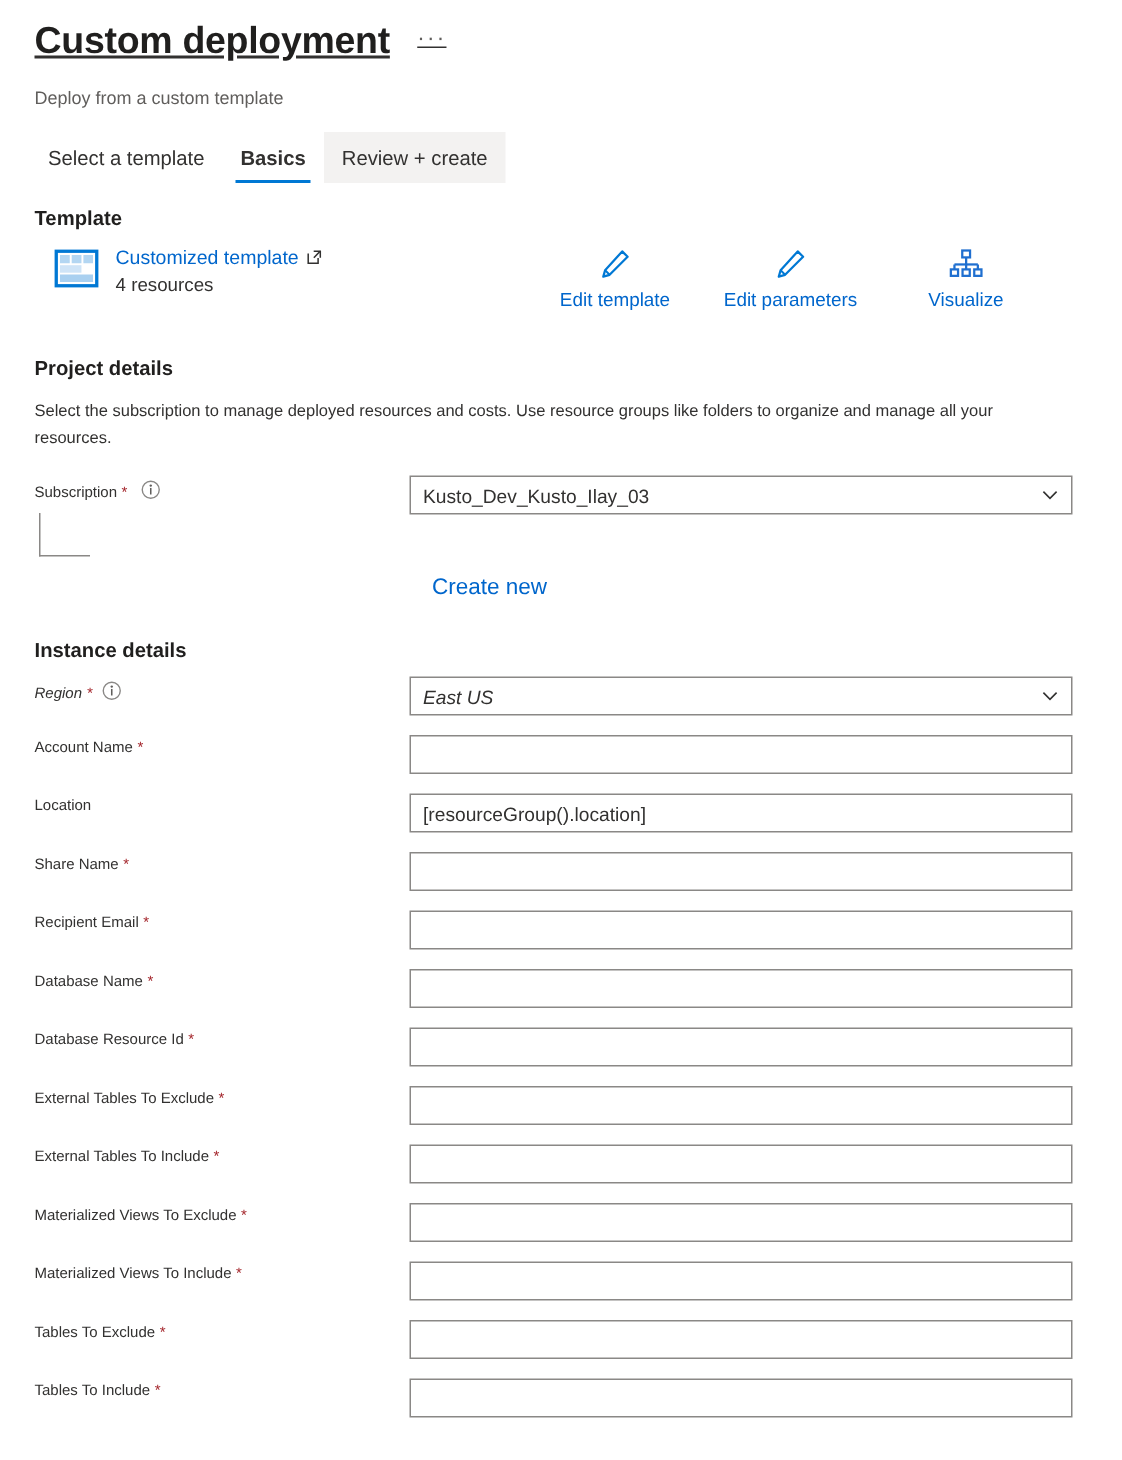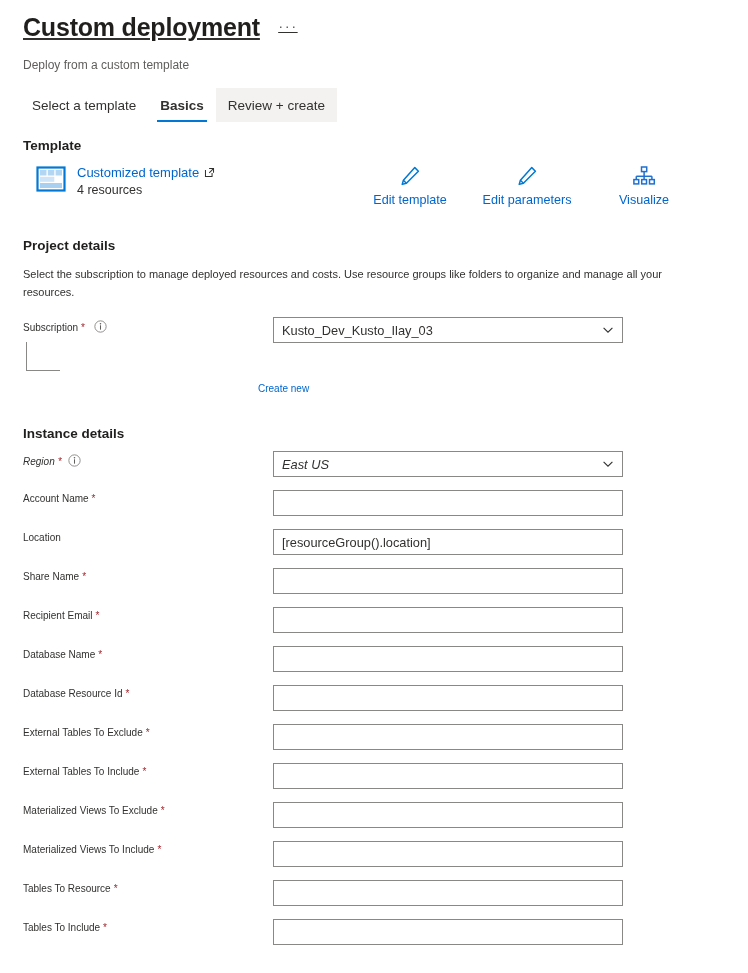--- a/index.html
+++ b/index.html
@@ -147,21 +147,21 @@
     display: inline-block;
     vertical-align: -2px;
     margin-left: 6px;
     width: 13px; height: 13px;
     cursor: pointer;
   }
   .control {
     position: absolute;
     left: 250px;
     top: 0;
-    width: 350px;
+    width: 442px;
     height: 26px;
     border: 1px solid #8a8886;
     background: #ffffff;
     display: flex;
     align-items: center;
     padding: 0 8px;
     font-size: 12.8px;
     color: #323130;
   }
   .control.select { padding-right: 26px; cursor: pointer; }
@@ -170,23 +170,23 @@
     right: 8px;
     top: 50%;
     transform: translateY(-50%);
     width: 12px; height: 12px;
     display: flex; align-items: center; justify-content: center;
   }
   .control-value { white-space: nowrap; overflow: hidden; text-overflow: ellipsis; }
 
   .create-new {
     position: absolute;
-    left: 258px;
+    left: 288px;
     top: 383px;
-    font-size: 10px;
+    font-size: 15px;
     color: #0066cc;
     cursor: pointer;
   }
 
   
   .tree-connector {
     position: absolute;
     left: 26px;
     top: 342px;
     width: 34px;
@@ -380,21 +380,21 @@
           <span class="control-value"></span>
         </div>
       </div>
       <div class="field-row" style="top: 841px;">
         <div class="field-label"><span>Materialized Views To Include</span><span class="req">*</span></div>
         <div class="control">
           <span class="control-value"></span>
         </div>
       </div>
       <div class="field-row" style="top: 880px;">
-        <div class="field-label"><span>Tables To Resource</span><span class="req">*</span></div>
+        <div class="field-label"><span>Tables To Exclude</span><span class="req">*</span></div>
         <div class="control">
           <span class="control-value"></span>
         </div>
       </div>
       <div class="field-row" style="top: 919px;">
         <div class="field-label"><span>Tables To Include</span><span class="req">*</span></div>
         <div class="control">
           <span class="control-value"></span>
         </div>
       </div>

